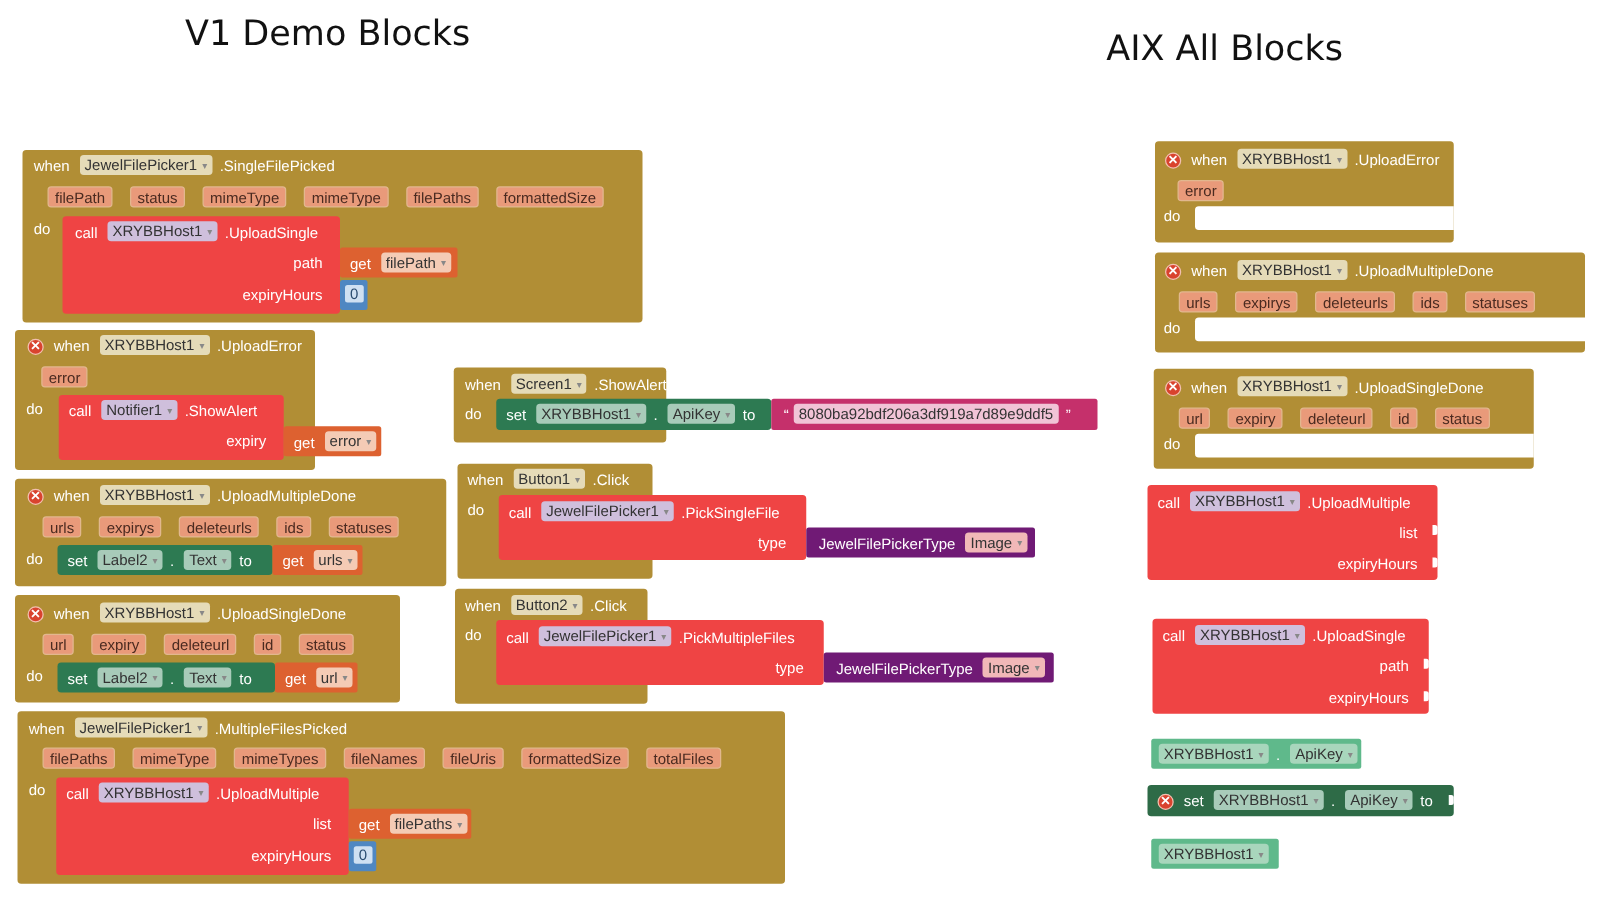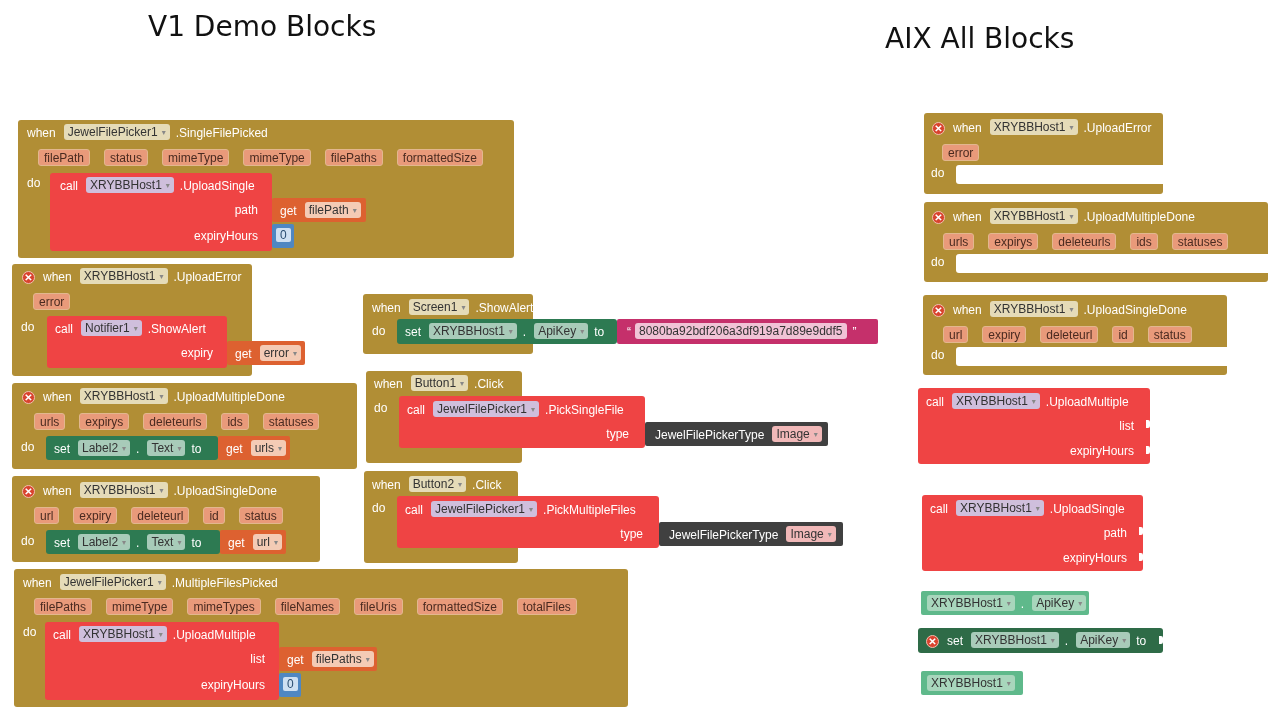--- a/index.html
+++ b/index.html
@@ -33,21 +33,21 @@
   }
   .proc { background:#ef4444; border-radius:3px; }
   .slot {
     position:absolute; background:#ffffff; border-radius:3px 0 0 3px;
   }
   .getb { background:#dd6130; border-radius:2px; }
   .numb { background:#4f87c2; border-radius:2px; }
   .numv { background:#cfe0f2; color:#2a4c70; border-radius:2px; padding:0 4px; font-size:12px; }
   .setb { background:#2d7a52; border-radius:3px; }
   .strb { background:#c5306b; border-radius:2px; }
-  .optb { background:#404040; border-radius:2px; }
+  .optb { background:#701a75; border-radius:2px; }
   .comp { background:#5fb98b; border-radius:2px; }
   .setgreen { background:#2e6b47; border-radius:3px; }
   .err {
     display:inline-flex; align-items:center; justify-content:center; width:13px; height:13px;
     border-radius:50%; background:#d9432e; color:#fff; font-size:10px; font-weight:bold; margin-right:8px;
     border:1px solid #f2c0b0; box-sizing:border-box; line-height:1;
   }
   .nub { position:absolute; width:4px; height:8px; background:#fff; border-radius:0 2px 2px 0; }
   .rt { position:absolute; text-align:right; white-space:nowrap; }
 </style>

